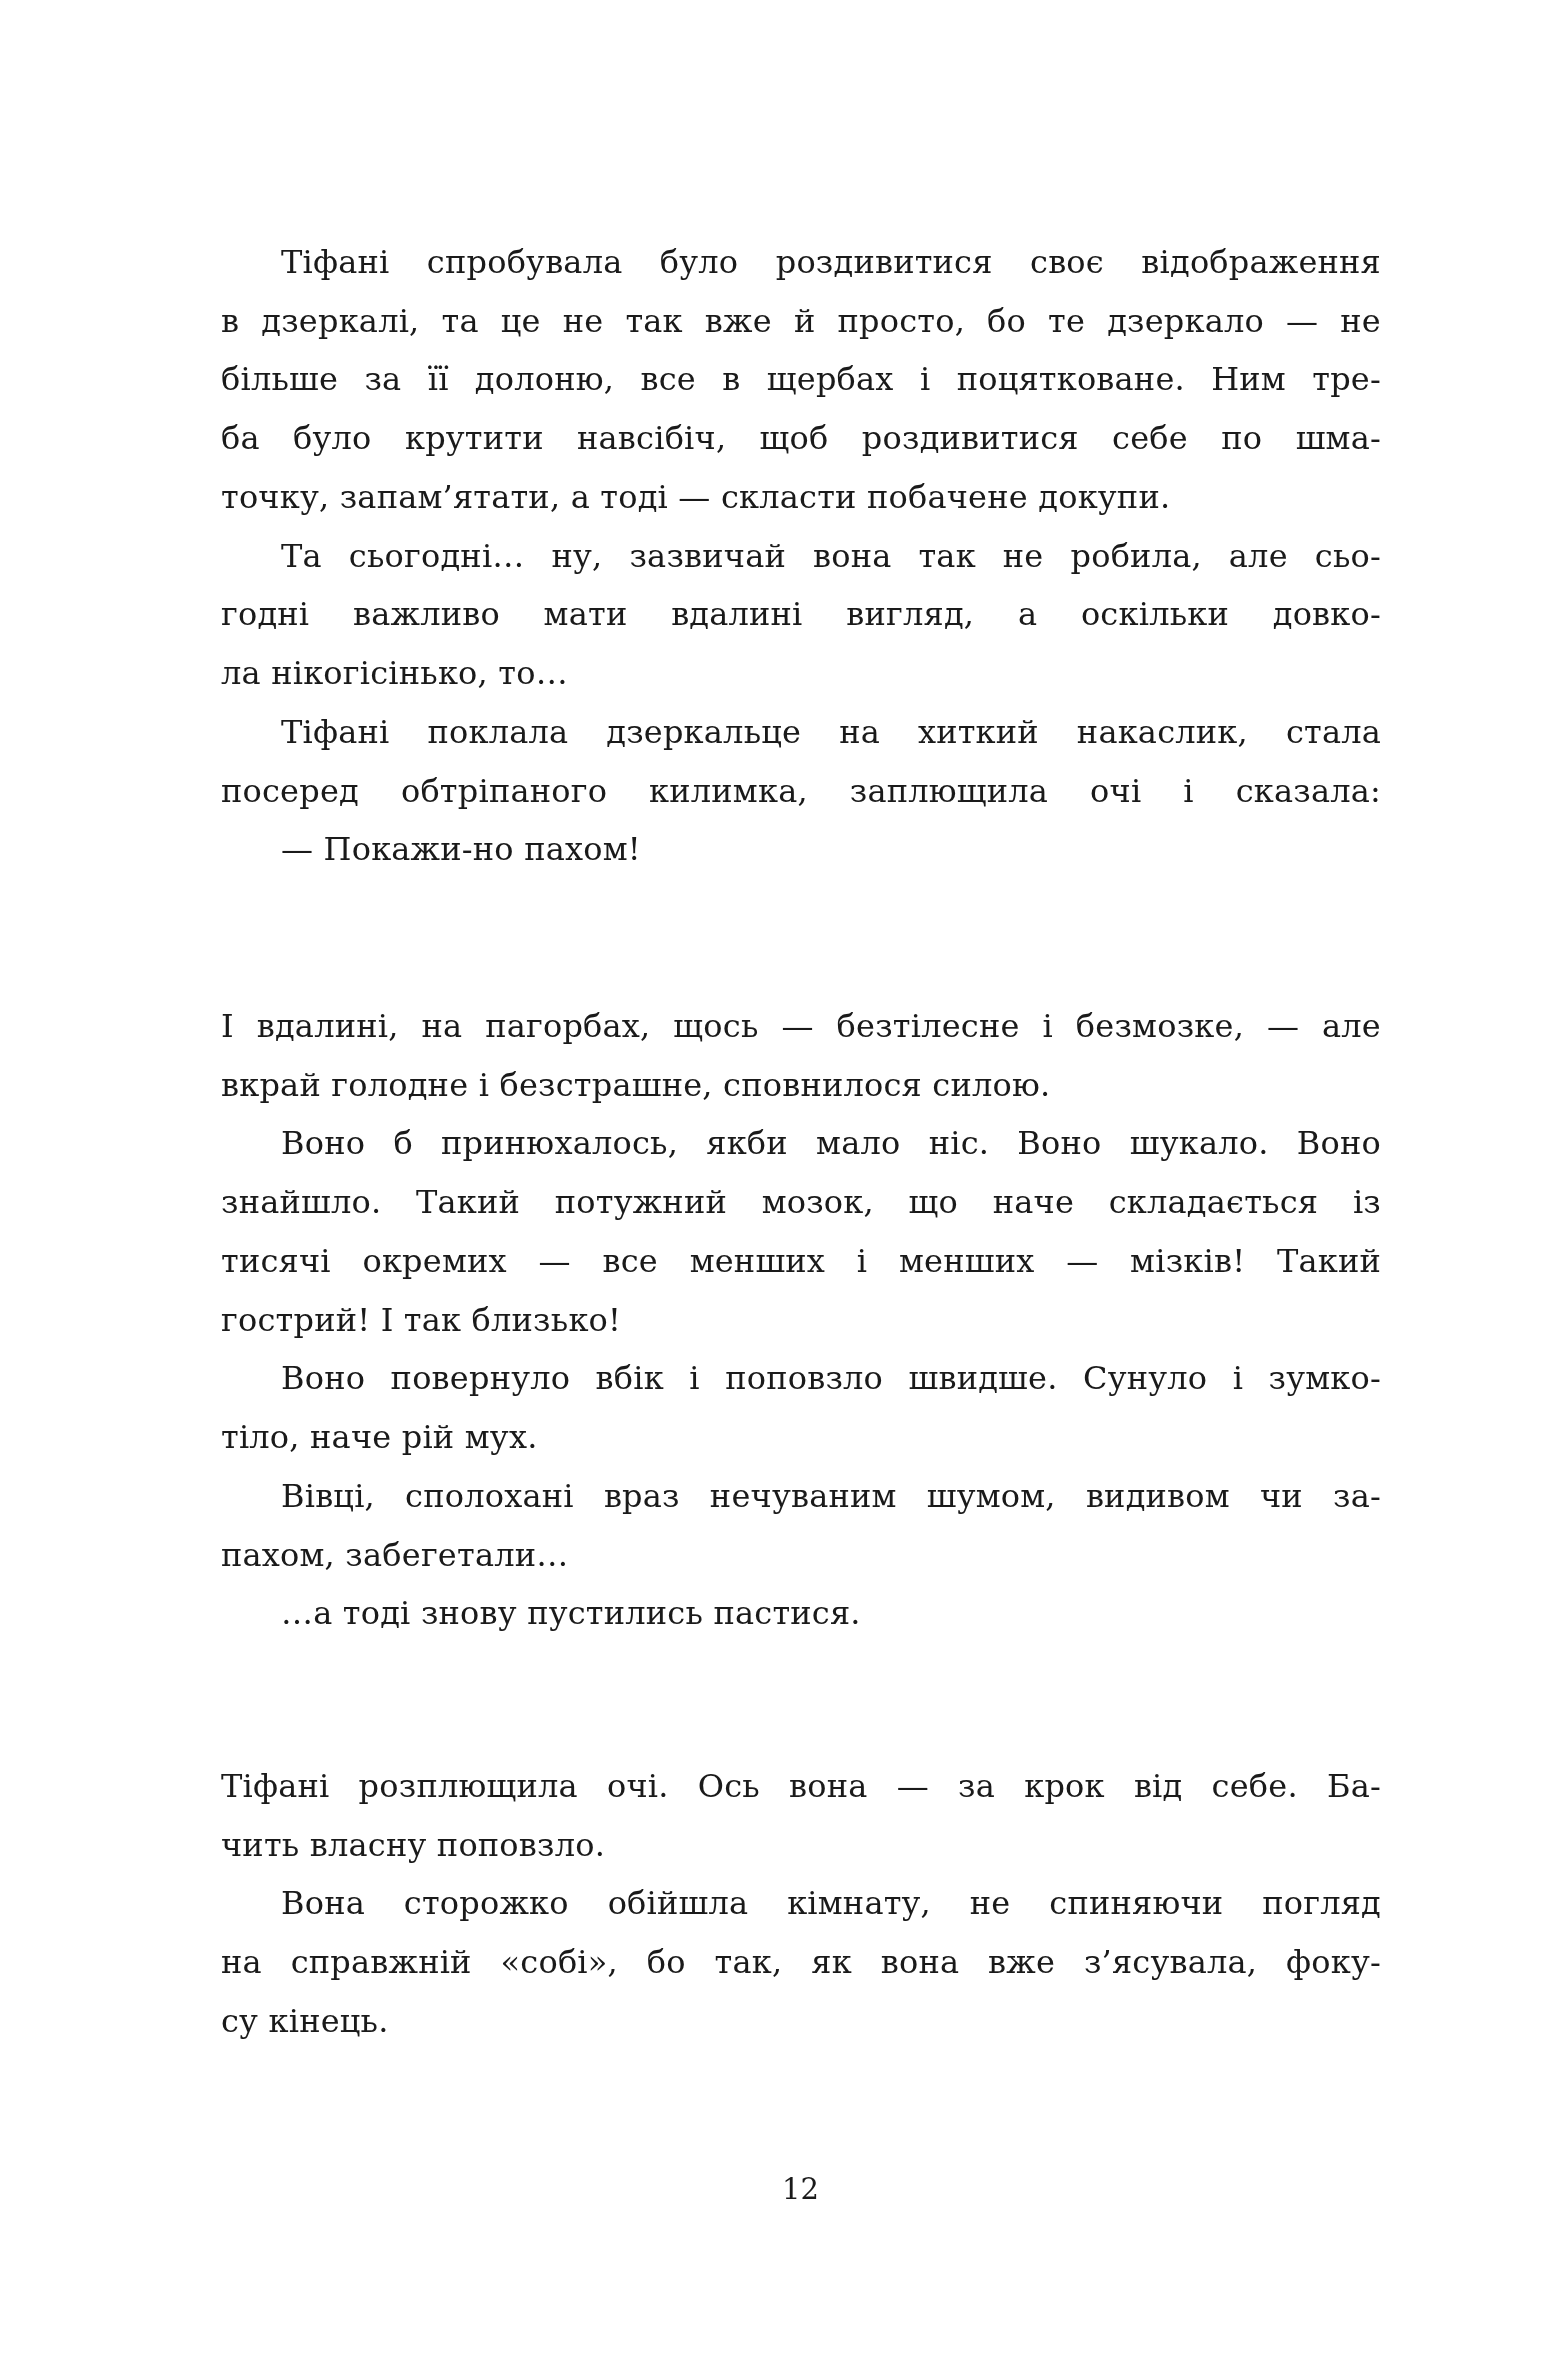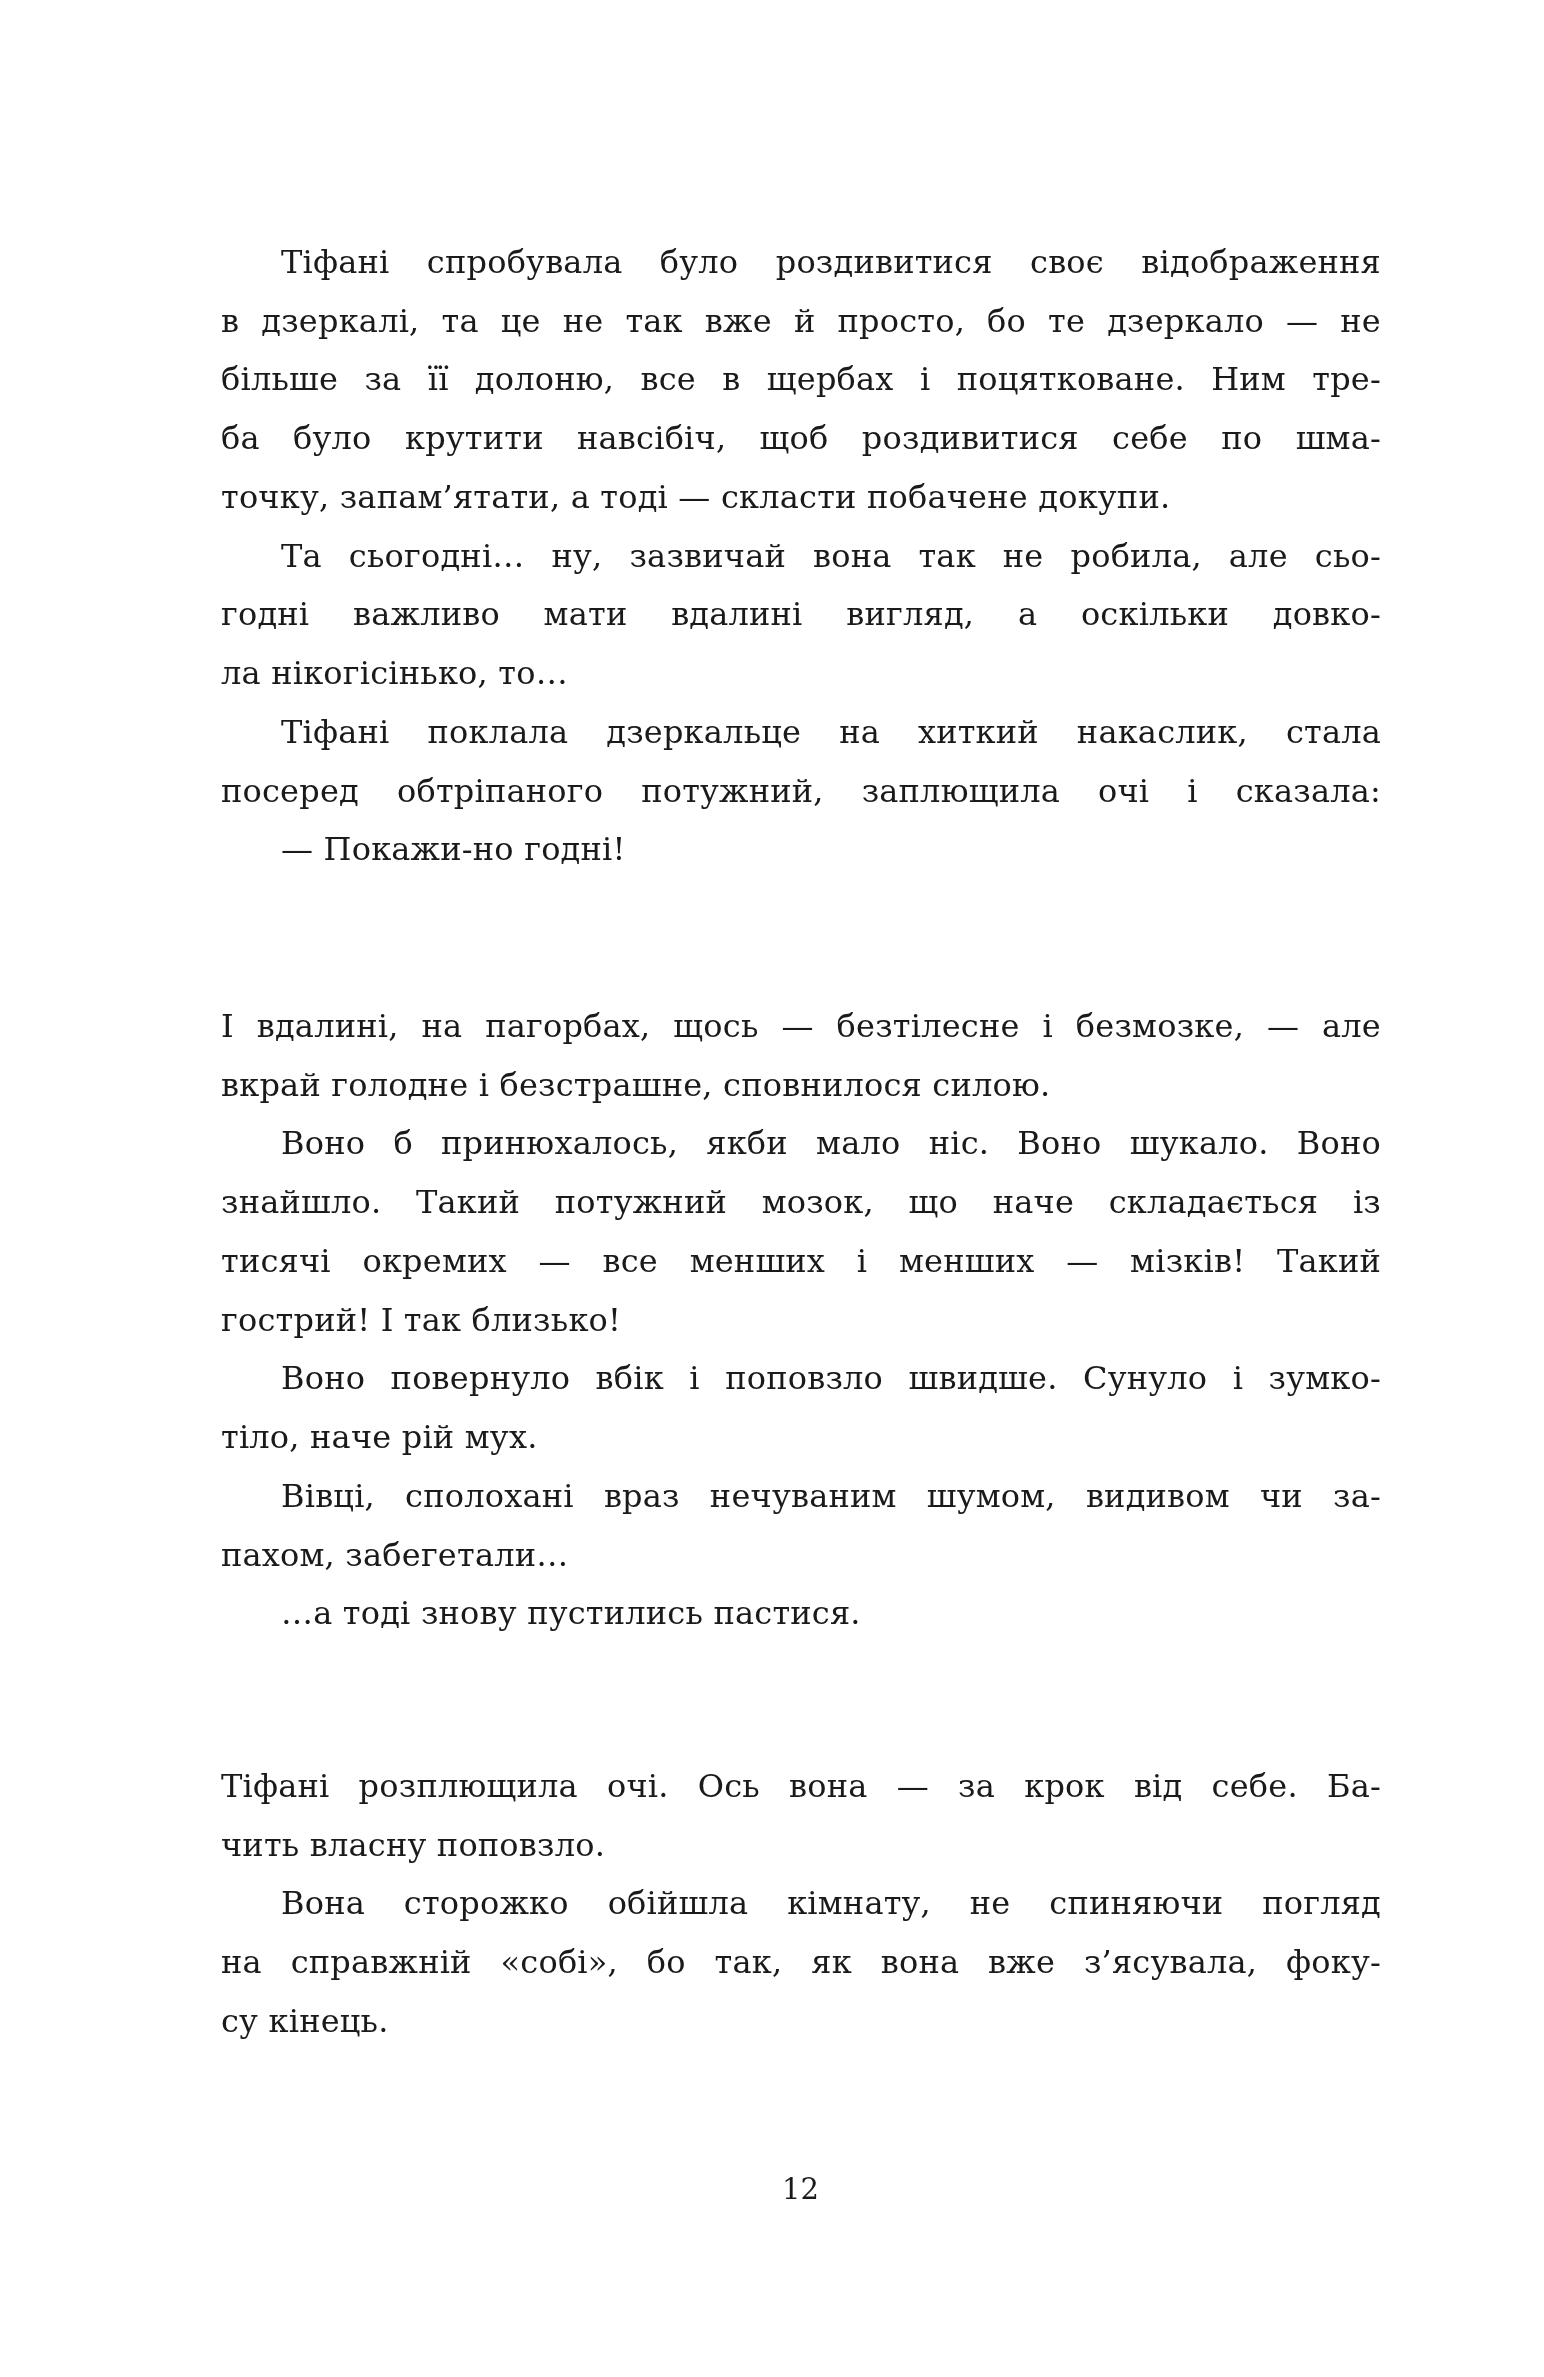--- a/index.html
+++ b/index.html
@@ -29,22 +29,22 @@
   <div class="block" style="top:233px;">
     <div class="line full indent" style="top:0px">Тіфані спробувала було роздивитися своє відображення</div>
     <div class="line full" style="top:59px">в дзеркалі, та це не так вже й просто, бо те дзеркало — не</div>
     <div class="line full" style="top:117px">більше за її долоню, все в щербах і поцятковане. Ним тре-</div>
     <div class="line full" style="top:176px">ба було крутити навсібіч, щоб роздивитися себе по шма-</div>
     <div class="line" style="top:235px">точку, запам’ятати, а тоді — скласти побачене докупи.</div>
     <div class="line full indent" style="top:294px">Та сьогодні… ну, зазвичай вона так не робила, але сьо-</div>
     <div class="line full" style="top:352px">годні важливо мати вдалині вигляд, а оскільки довко-</div>
     <div class="line" style="top:411px">ла нікогісінько, то…</div>
     <div class="line full indent" style="top:470px">Тіфані поклала дзеркальце на хиткий накаслик, стала</div>
-    <div class="line full" style="top:529px">посеред обтріпаного потужний, заплющила очі і сказала:</div>
-    <div class="line indent" style="top:587px">— Покажи-но годні!</div>
+    <div class="line full" style="top:529px">посеред обтріпаного килимка, заплющила очі і сказала:</div>
+    <div class="line indent" style="top:587px">— Покажи-но пахом!</div>
   </div>
 
   <div class="block italic" style="top:997px;">
     <div class="line full" style="top:0px">І вдалині, на пагорбах, щось — безтілесне і безмозке, — але</div>
     <div class="line" style="top:59px">вкрай голодне і безстрашне, сповнилося силою.</div>
     <div class="line full indent" style="top:117px">Воно б принюхалось, якби мало ніс. Воно шукало. Воно</div>
     <div class="line full" style="top:176px">знайшло. Такий потужний мозок, що наче складається із</div>
     <div class="line full" style="top:235px">тисячі окремих — все менших і менших — мізків! Такий</div>
     <div class="line" style="top:294px">гострий! І так близько!</div>
     <div class="line full indent" style="top:352px">Воно повернуло вбік і поповзло швидше. Сунуло і зумко-</div>

